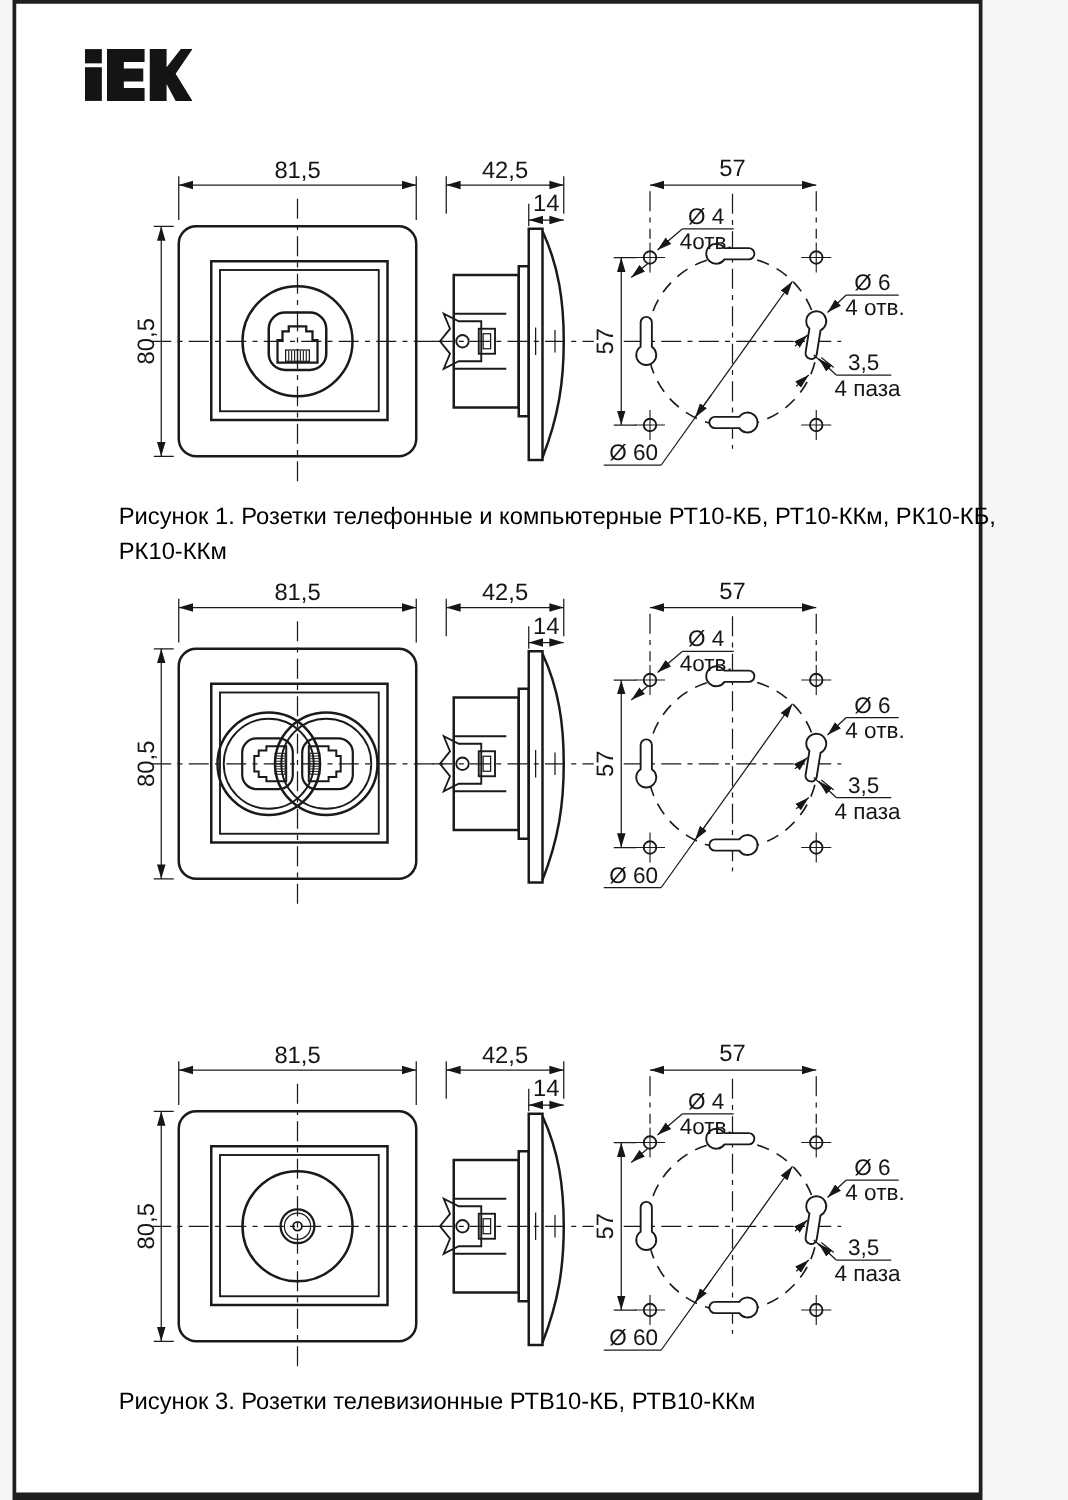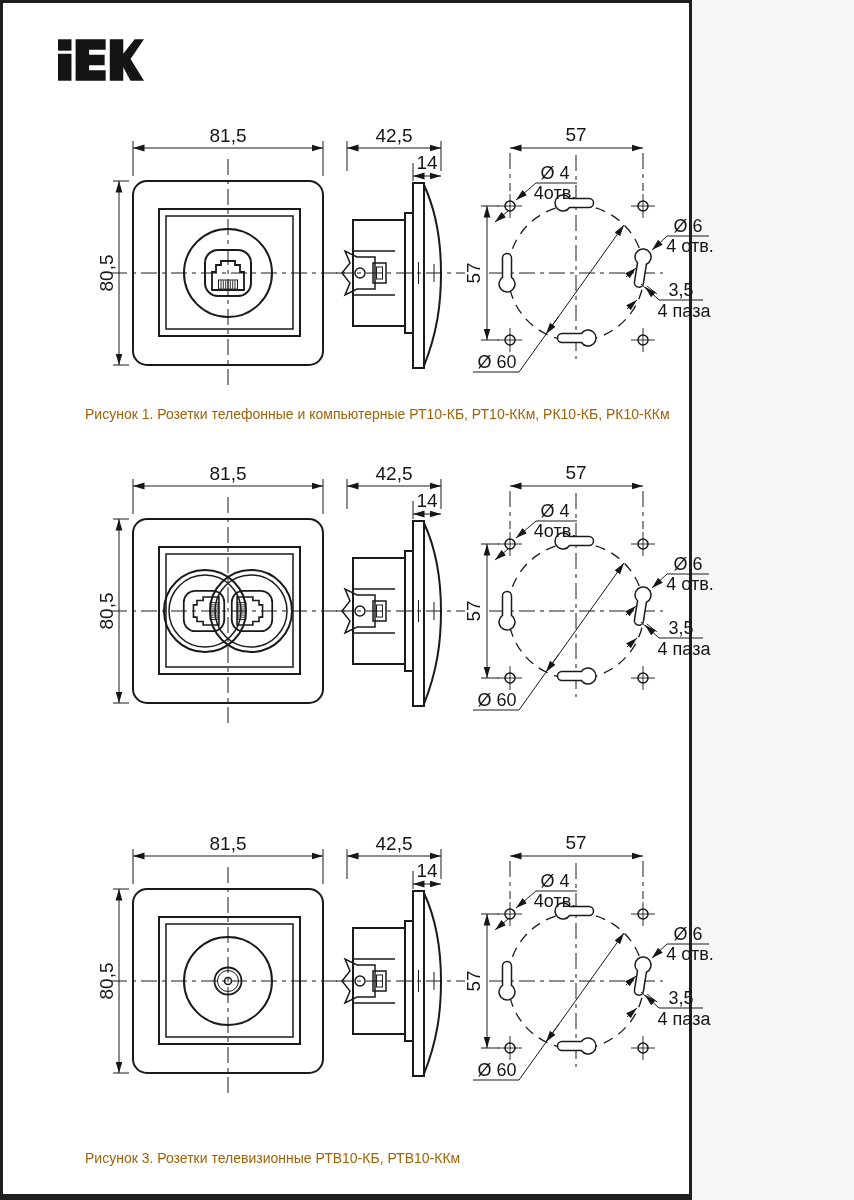--- a/index.html
+++ b/index.html
@@ -1,23 +1,23 @@
 <!DOCTYPE html>
 <html><head>
 <meta charset="utf-8">
 <style>
   html,body{margin:0;padding:0;}
   body{width:854px;height:1200px;position:relative;background:#f6f6f6;font-family:"Liberation Sans","DejaVu Sans",sans-serif;}
-  .page{position:absolute;left:0;top:0;width:692px;height:1200px;box-sizing:border-box;background:#fff;
+  .page{position:absolute;left:10px;top:0;width:776px;height:1200px;box-sizing:border-box;background:#fff;
         border:3px solid #1f1f1f;border-bottom-width:6px;}
   .logo{position:absolute;left:55px;top:36px;}
   .row{position:absolute;left:0;}
   .row1{top:118px;} .row2{top:456px;} .row3{top:826px;}
-  .caption{position:absolute;left:82px;width:706px;font-size:14px;line-height:28px;color:#a16207;}
-  .cap1{top:397px;} .cap2{top:732px;} .cap3{top:1105px;margin-top:36px;}
+  .caption{position:absolute;left:82px;width:706px;font-size:19px;line-height:28px;color:#000000;}
+  .cap1{top:397px;} .cap2{top:732px;} .cap3{top:1105px;}
   svg text{font-family:"Liberation Sans","DejaVu Sans",sans-serif;fill:#161616;}
   .dim{font-size:19px;text-anchor:middle;}
   .sm{font-size:18px;text-anchor:middle;}
   .o2{stroke:#1a1a1a;stroke-width:2;fill:none;}
   .o18{stroke:#1a1a1a;stroke-width:1.8;fill:none;}
   .o15{stroke:#1a1a1a;stroke-width:1.5;fill:none;}
   .t1{stroke:#1a1a1a;stroke-width:1;fill:none;}
   .t08{stroke:#1a1a1a;stroke-width:0.9;fill:none;}
   .cl{stroke:#1a1a1a;stroke-width:1;fill:none;stroke-dasharray:16 5 4 5;}
   .dc{stroke:#1a1a1a;stroke-width:1.3;fill:none;stroke-dasharray:10 7;}

